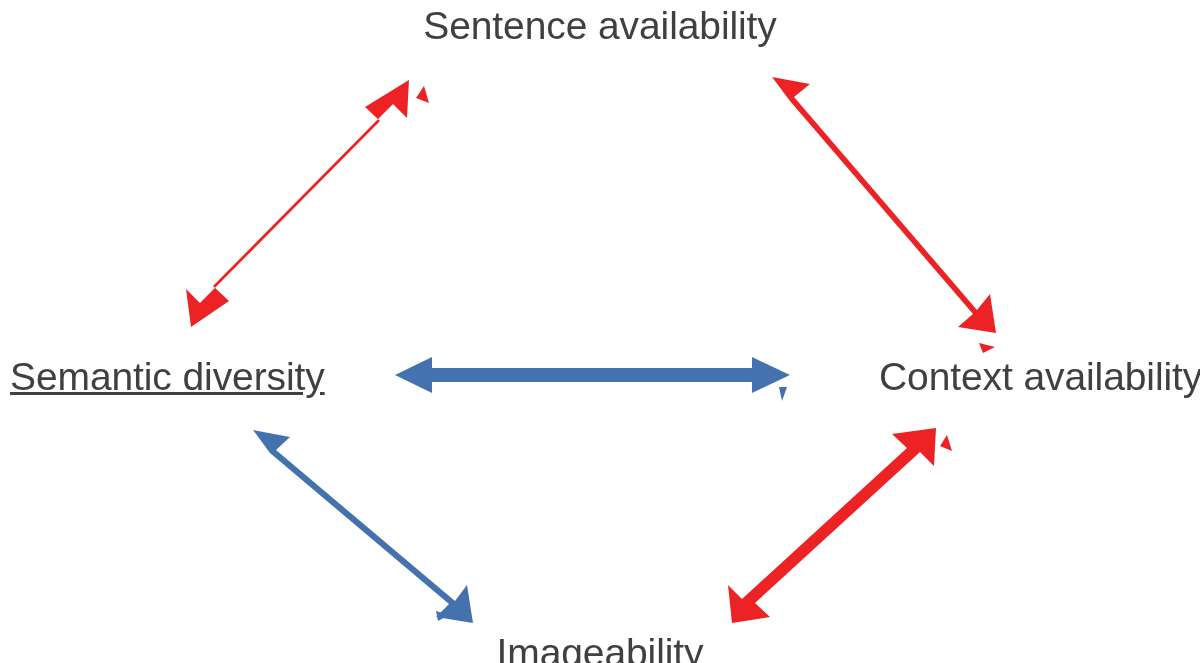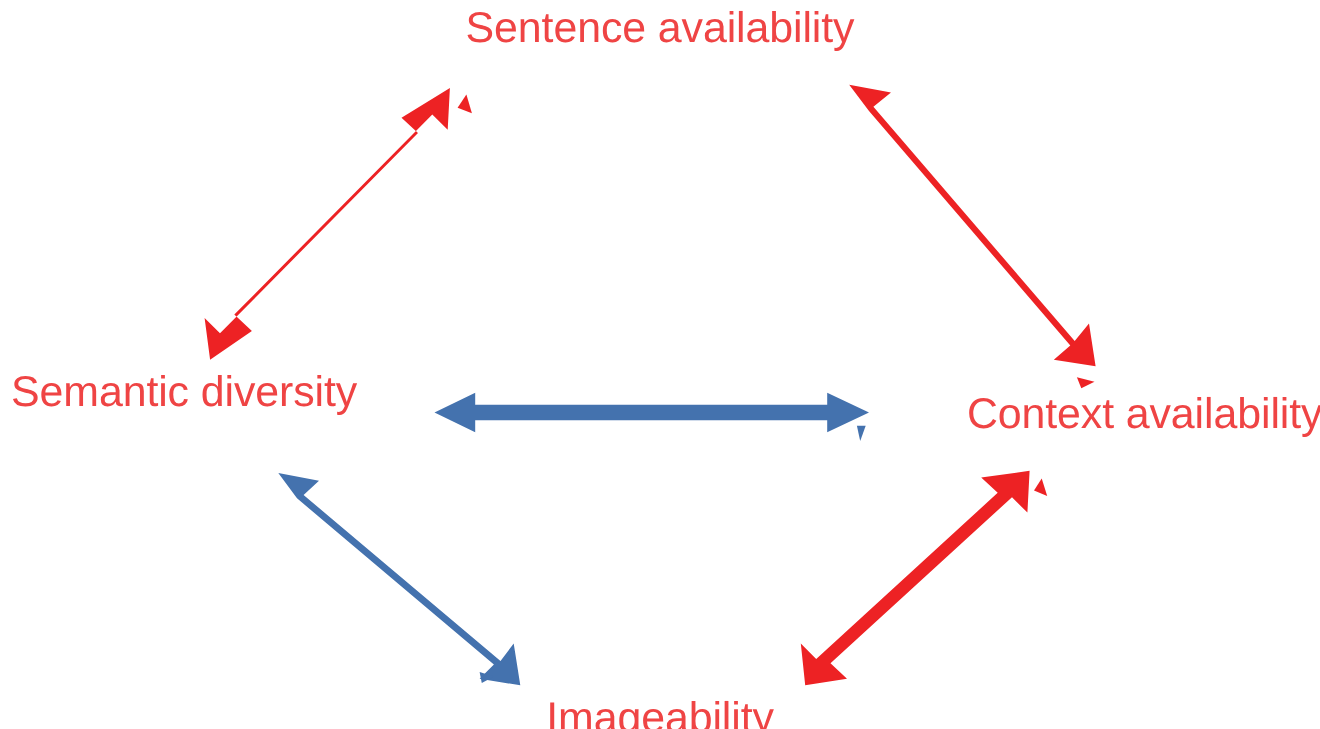--- a/index.html
+++ b/index.html
@@ -22,35 +22,36 @@
     left: 0;
     top: 0;
     width: 1200px;
     height: 663px;
   }
   .node-label {
     position: absolute;
     font-family: "Liberation Sans", sans-serif;
     font-size: 39px;
     font-weight: 400;
-    color: #ef4444;
+    color: #404040;
     line-height: 1.06;
     white-space: nowrap;
     letter-spacing: -0.1px;
   }
   #label-sentence-availability {
     left: 0;
     top: 5px;
     width: 1200px;
     text-align: center;
   }
   #label-semantic-diversity {
     left: 10px;
-    top: 336px;
+    top: 356px;
     text-align: center;
+    text-decoration: underline;
   }
   #label-context-availability {
     left: 879px;
     top: 356px;
     text-align: left;
   }
   #label-imageability {
     left: 0;
     top: 613px;
     width: 1200px;

